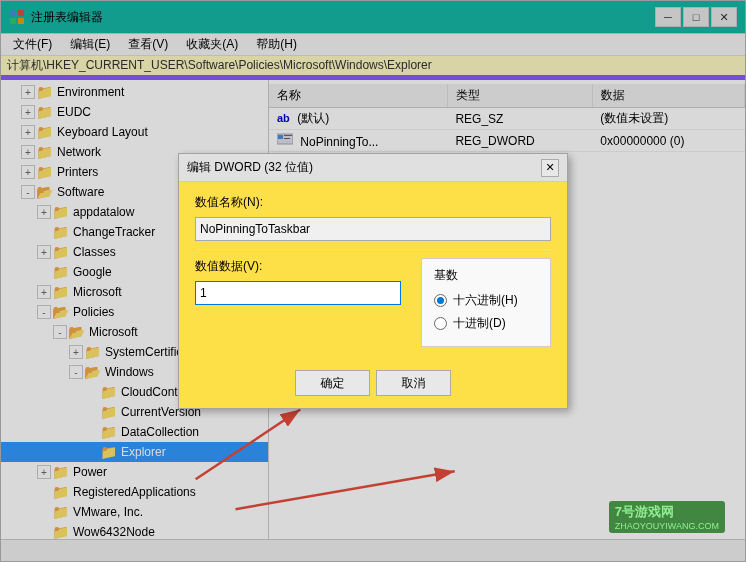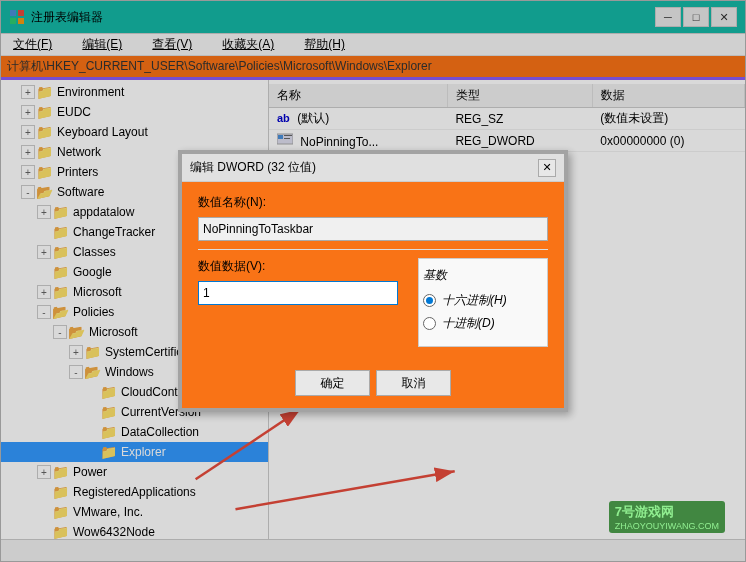--- a/index.html
+++ b/index.html
@@ -66,38 +66,37 @@
 
     
     .menu-bar {
       height: 22px;
       display: flex;
       align-items: center;
       padding: 0 4px;
       border-bottom: 1px solid #ddd;
       background: #f5f5f5;
       flex-shrink: 0;
-      gap: 14px;
-      text-decoration: underline;
+      gap: 2px;
     }
     .menu-item {
       padding: 2px 8px;
       cursor: pointer;
       font-size: 12px;
       color: #000;
     }
 
     
     .address-bar {
       height: 24px;
       display: flex;
       align-items: center;
       padding: 0 6px;
-      border-bottom: 3px solid #8b5cf6;
-      background: #f97316;
+      border-bottom: 5px solid #8b5cf6;
+      background: #fef9c3;
       font-size: 12px;
       flex-shrink: 0;
       gap: 4px;
     }
     .address-label {
       color: #333;
       white-space: nowrap;
     }
 
     
@@ -227,22 +226,22 @@
       width: 100%;
       height: 100%;
       background: rgba(0,0,0,0.15);
       display: flex;
       align-items: center;
       justify-content: center;
       z-index: 100;
     }
 
     .dialog {
-      background: #f97316;
-      border: 4px solid #a3a3a3;
+      background: #fde047;
+      border: 1px solid #a3a3a3;
       box-shadow: 3px 3px 8px rgba(0,0,0,0.3);
       width: 390px;
       min-height: 220px;
     }
 
     .dialog-title-bar {
       background: #e0e0e0;
       height: 28px;
       display: flex;
       align-items: center;
@@ -303,23 +302,22 @@
       flex: 1;
     }
 
     .dialog-right {
       width: 130px;
       flex-shrink: 0;
     }
 
     .base-group {
       border: 1px solid #ccc;
-      padding: 8px 4px;
+      padding: 8px 12px;
       background: #f9f9f9;
-      font-style: italic;
     }
     .base-group-title {
       font-size: 12px;
       color: #000;
       margin-bottom: 8px;
       margin-left: -12px;
       padding-left: 12px;
     }
 
     .radio-item {

